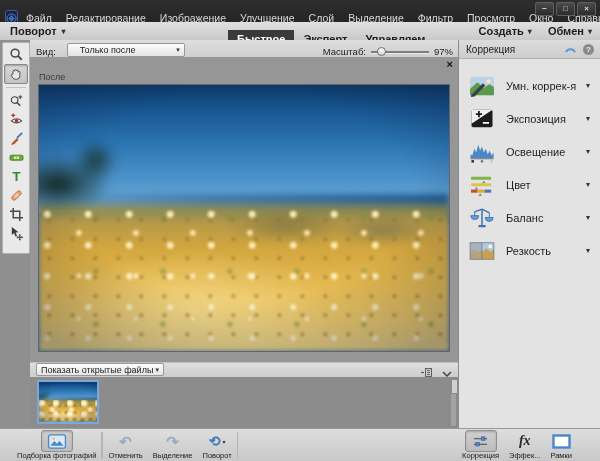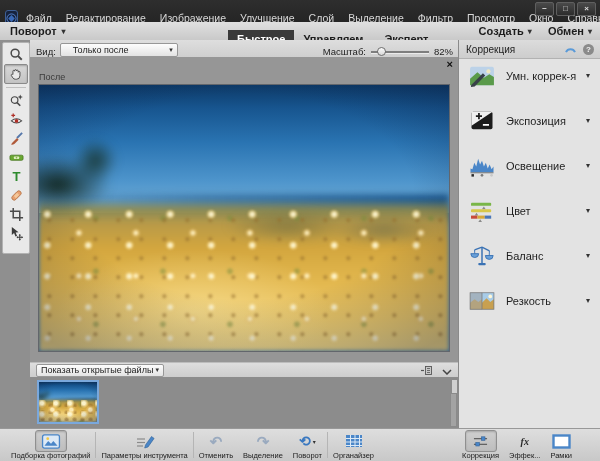--- a/index.html
+++ b/index.html
@@ -36,21 +36,21 @@
     box-shadow:inset 0 1px 2px rgba(0,0,0,.25);width:22px;height:18px;}
   .tool-sep{width:20px;height:1px;background:#c0c0c0;margin:3px 0;}
   
   .optionsbar{position:absolute;left:30px;top:40px;width:428px;height:17px;
     background:linear-gradient(#dedede,#cfcfcf);border-bottom:1px solid #9c9c9c;
     display:flex;align-items:flex-end;font-size:9.5px;color:#222;}
   .viewlabel{margin-left:6px;}
   .dropbtn{height:12px;background:linear-gradient(#fdfdfd,#e3e3e3);border:1px solid #979797;
     border-radius:2px;display:flex;align-items:center;font-size:9px;color:#222;padding:0 4px;}
   .dropbtn .caret{margin-left:auto;font-size:7px;}
-  .viewdrop{width:100px;margin-left:4px;padding-left:12px;}
+  .viewdrop{width:100px;margin-left:11px;padding-left:12px;}
   .zoomgrp{position:absolute;right:5px;display:flex;align-items:center;gap:5px;}
   .slider{position:relative;width:58px;height:9px;}
   .slider .track{position:absolute;left:0;right:0;top:4px;height:1.5px;background:#7e7e7e;
     box-shadow:0 1px 0 rgba(255,255,255,.55);}
   .slider .knob{position:absolute;left:6px;top:0;width:9px;height:9px;border-radius:50%;
     background:linear-gradient(#fafafa,#d8d8d8);border:1px solid #6e6e6e;box-sizing:border-box;}
   
   .canvas{position:absolute;left:30px;top:57px;width:428px;height:305px;background:#969696;}
   .canvas .closex{position:absolute;right:5px;top:2px;font-size:11px;font-weight:bold;color:#111;line-height:11px;}
   .afterlabel{position:absolute;left:9px;top:15px;font-size:9px;color:#3a3a3a;}
@@ -84,58 +84,58 @@
     background-size:41px 31px,57px 43px,23px 19px,67px 53px;
     filter:blur(1.3px);}
   .pa .vignette{position:absolute;inset:0;
     background:radial-gradient(ellipse 75% 70% at 50% 42%,rgba(0,0,0,0) 55%,rgba(8,18,48,.33) 100%);}
   .mini .tree{filter:blur(2px);} .mini .field{filter:blur(1px);}
   .mini .flowers{background-size:14px 11px,19px 15px,8px 7px,23px 18px;filter:blur(.6px);}
   .mini .sea{filter:blur(1px);}
   
   .binbar{position:absolute;left:30px;top:362px;width:428px;height:14px;
     background:linear-gradient(#dedede,#cdcdcd);border-top:1px solid #bdbdbd;border-bottom:1px solid #9c9c9c;
-    display:flex;align-items:center;}
+    display:flex;align-items:flex-start;}
   .bindrop{width:118px;margin-left:6px;height:11px;}
   .binbar-icons{position:absolute;right:6px;display:flex;align-items:center;gap:10px;}
   .bin{position:absolute;left:30px;top:377px;width:428px;height:51px;background:#8c8c8c;}
   .thumb{position:absolute;left:7px;top:3px;width:62px;height:44px;border:2px solid #7aa8dc;
     background:#fff;box-sizing:border-box;}
   .binscroll{position:absolute;right:1px;top:1px;width:7px;height:49px;background:#a3a3a3;border:1px solid #8a8a8a;box-sizing:border-box;}
   .binscroll .bthumb{position:absolute;left:0;top:0;width:5px;height:13px;background:#d0d0d0;border:1px solid #8a8a8a;}
   
   .rightpanel{position:absolute;left:458px;top:40px;width:142px;height:388px;background:#e3e3e3;
     border-left:1px solid #8a8a8a;box-sizing:border-box;}
   .panelhdr{height:18px;background:linear-gradient(#dcdcdc,#cdcdcd);border-bottom:1px solid #b2b2b2;
     display:flex;align-items:center;font-size:10px;color:#222;}
   .panelhdr .ptitle{margin-left:7px;}
   .panelhdr .hicons{margin-left:auto;margin-right:6px;display:flex;align-items:center;gap:6px;}
   .helpdot{width:11px;height:11px;border-radius:50%;background:#8a8a8a;color:#f2f2f2;font-size:8px;
     font-weight:bold;text-align:center;line-height:11px;}
   .adjrow{position:relative;height:33px;display:flex;align-items:center;}
   .adjicon{width:30px;height:24px;margin-left:8px;display:flex;align-items:center;justify-content:center;}
   .adjlabel{margin-left:9px;font-size:11px;color:#1e1e1e;}
   .adjcaret{position:absolute;right:10px;font-size:8px;color:#333;}
-  .adjlist{padding-top:0;display:flex;flex-direction:column;gap:12px;}
+  .adjlist{padding-top:10px;display:flex;flex-direction:column;gap:0;}
   
   .taskbar{position:absolute;left:0;top:428px;width:600px;height:33px;
     background:linear-gradient(#dedede,#c8c8c8);border-top:1px solid #989898;box-sizing:border-box;
     display:flex;align-items:stretch;}
   .tbtn{position:relative;display:flex;flex-direction:column;align-items:center;justify-content:flex-start;
     padding:2px 5px 0 5px;}
   .tbtn .ticon{height:20px;display:flex;align-items:center;justify-content:center;}
   .tbtn .tlabel{font-size:7.5px;color:#1a1a1a;white-space:nowrap;margin-top:0px;}
   .tbtn .iconbox{width:30px;height:20px;display:flex;align-items:center;justify-content:center;
     background:linear-gradient(#cfcfcf,#bdbdbd);border:1px solid #8f8f8f;border-radius:3px;
     box-shadow:inset 0 1px 2px rgba(0,0,0,.2);}
   .tsep{width:1px;background:#b5b5b5;margin:3px 0;}
   .tspacer{flex:1;}
   .glyph-undo{font-size:15px;color:#9aaabf;font-weight:bold;line-height:15px;}
   .glyph-rot{font-size:14px;color:#3a78c0;font-weight:bold;line-height:14px;}
-  .fxtxt{font-family:"Liberation Serif",serif;font-style:italic;font-weight:bold;font-size:10px;color:#2a2a2a;}
+  .fxtxt{font-family:"Liberation Serif",serif;font-style:italic;font-weight:bold;font-size:14px;color:#2a2a2a;}
 </style>
 </head>
 <body>
 
 <div id="app">
 
   <div class="titlebar">
     <div class="logo">
       <svg width="11" height="11" viewBox="0 0 12 12">
           <circle cx="6" cy="6" r="5" fill="none" stroke="#5a8ad8" stroke-width="1"></circle>
@@ -161,22 +161,22 @@
     </div>
   </div>
 
   <div class="actionbar">
     <div class="openbtn">
       <span>Поворот</span>
       <span class="caret">▾</span>
     </div>
     <div class="tabs">
       <div class="tab active">Быстрое</div>
+      <div class="tab">Эксперт</div>
       <div class="tab">Управляем.</div>
-      <div class="tab">Эксперт</div>
     </div>
     <div class="ab-right">
       <div class="grp">
         <span>Создать</span>
         <span class="caret">▾</span>
       </div>
       <div class="grp">
         <span>Обмен</span>
         <span class="caret">▾</span>
       </div>
@@ -257,21 +257,21 @@
     <div class="dropbtn viewdrop">
       <span>Только после</span>
       <span class="caret">▾</span>
     </div>
     <div class="zoomgrp">
       <span>Масштаб:</span>
       <div class="slider">
         <div class="track"></div>
         <div class="knob"></div>
       </div>
-      <span>82%</span>
+      <span>97%</span>
     </div>
   </div>
 
   <div class="canvas">
     <span class="closex">×</span>
     <span class="afterlabel">После</span>
     <div class="photo">
       <div class="pa">
         <div class="sky"></div>
           <div class="sea"></div>
@@ -420,44 +420,33 @@
               <line x1="14" y1="3" x2="14" y2="21" stroke="#777" stroke-width="0.8"></line>
             </svg>
         </span>
         <span class="adjlabel">Резкость</span>
         <span class="adjcaret">▾</span>
       </div>
     </div>
   </div>
 
   <div class="taskbar">
-    <div class="tbtn" style="margin-left:6px;">
+    <div class="tbtn" style="margin-left:12px;">
       <span class="ticon">
           <span class="iconbox">
         <svg width="20" height="15" viewBox="0 0 20 16">
               <rect x="1" y="1" width="18" height="14" rx="2" fill="#dce9f6" stroke="#4a86c8" stroke-width="1.4"></rect>
               <path d="M3 12.5 l4 -5 3 3 2.5 -3 4.5 5 z" fill="#4a86c8"></path>
               <circle cx="6.5" cy="5" r="1.5" fill="#f5c842"></circle>
             </svg>
       </span>
         </span>
       <span class="tlabel">Подборка фотографий</span>
     </div>
     <div class="tsep"></div>
-    <div class="tbtn">
-      <span class="ticon">
-        <svg width="20" height="16" viewBox="0 0 20 16">
-            <line x1="2" y1="6" x2="10" y2="6" stroke="#8a8a8a" stroke-width="1.2"></line>
-            <line x1="2" y1="9.5" x2="10" y2="9.5" stroke="#8a8a8a" stroke-width="1.2"></line>
-            <line x1="2" y1="13" x2="8" y2="13" stroke="#8a8a8a" stroke-width="1.2"></line>
-            <path d="M10.5 12 L16.5 3.5 l2.6 1.9 L13 14 l-3.3 1 z" fill="#4a86c8" stroke="#2e5f96" stroke-width="0.6"></path>
-          </svg>
-      </span>
-      <span class="tlabel">Параметры инструмента</span>
-    </div>
     <div class="tsep"></div>
     <div class="tbtn">
       <span class="ticon">
           <span class="glyph-undo">↶</span>
         </span>
       <span class="tlabel">Отменить</span>
     </div>
     <div class="tbtn">
       <span class="ticon">
           <span class="glyph-undo">↷</span>
@@ -465,36 +454,20 @@
       <span class="tlabel">Выделение</span>
     </div>
     <div class="tbtn">
       <span class="ticon">
           <span class="glyph-rot">⟲</span>
           <span class="caret" style="font-size:6px;margin-left:2px;">▾</span>
         </span>
       <span class="tlabel">Поворот</span>
     </div>
     <div class="tsep"></div>
-    <div class="tbtn">
-      <span class="ticon">
-        <svg width="18" height="14" viewBox="0 0 18 14">
-            <rect x="1" y="1" width="16" height="12" fill="#4a86c8"></rect>
-            <g stroke="#dce9f6" stroke-width="1">
-              <line x1="1" y1="4.5" x2="17" y2="4.5"></line>
-              <line x1="1" y1="8" x2="17" y2="8"></line>
-              <line x1="1" y1="11.5" x2="17" y2="11.5"></line>
-              <line x1="5.5" y1="1" x2="5.5" y2="13"></line>
-              <line x1="10" y1="1" x2="10" y2="13"></line>
-              <line x1="14.5" y1="1" x2="14.5" y2="13"></line>
-            </g>
-          </svg>
-      </span>
-      <span class="tlabel">Органайзер</span>
-    </div>
     <div class="tspacer"></div>
     <div class="tbtn">
       <span class="ticon">
           <span class="iconbox">
         <svg width="17" height="15" viewBox="0 0 18 16">
               <line x1="2" y1="5" x2="16" y2="5" stroke="#555" stroke-width="1.2"></line>
               <line x1="2" y1="11" x2="16" y2="11" stroke="#555" stroke-width="1.2"></line>
               <rect x="10" y="3" width="3.8" height="3.8" fill="#4a86c8" stroke="#2e5f96" stroke-width="0.6"></rect>
               <rect x="4" y="9" width="3.8" height="3.8" fill="#4a86c8" stroke="#2e5f96" stroke-width="0.6"></rect>
             </svg>

